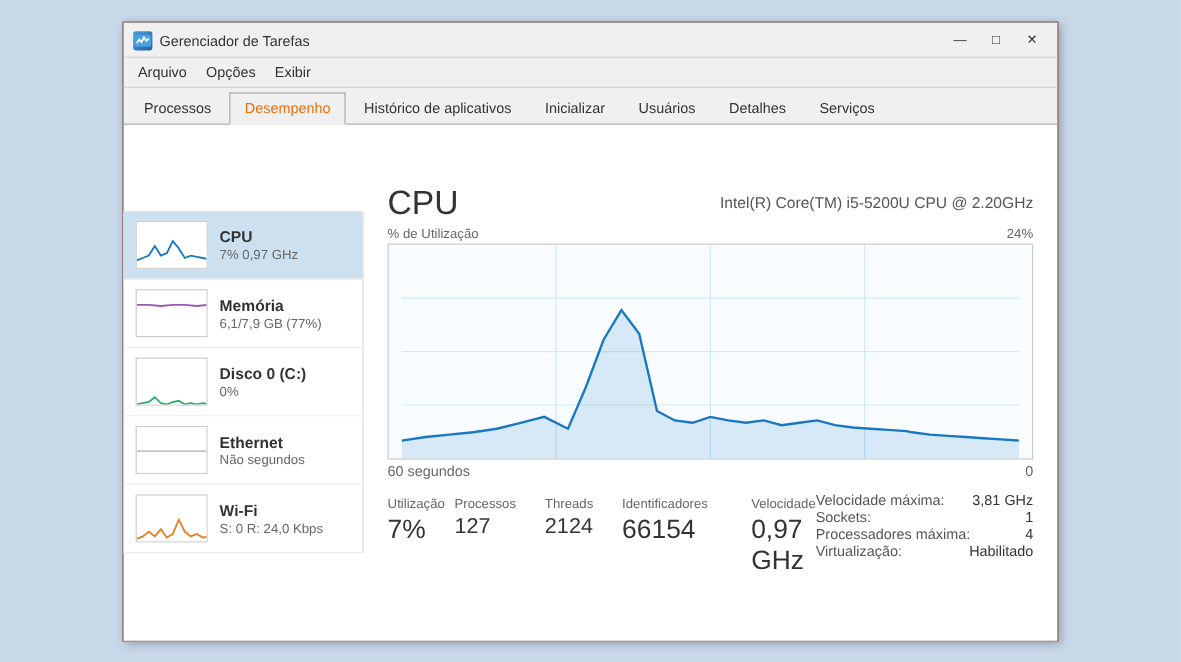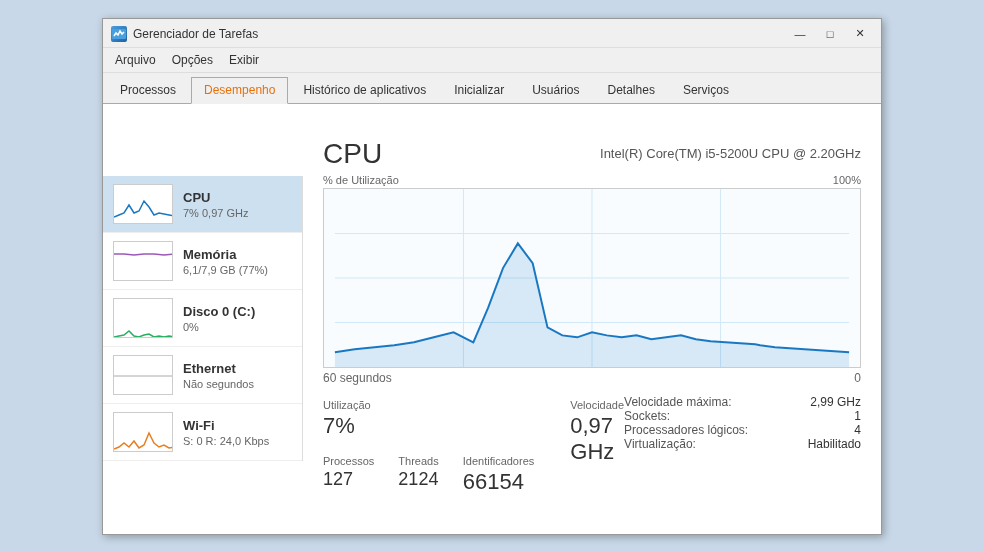--- a/index.html
+++ b/index.html
@@ -333,21 +333,21 @@
     </div>
 
     <div class="detail-panel">
       <div class="detail-header">
         <span class="detail-title">CPU</span>
         <span class="detail-subtitle">Intel(R) Core(TM) i5-5200U CPU @ 2.20GHz</span>
       </div>
 
       <div class="chart-label-row">
         <span>% de Utilização</span>
-        <span>100%</span>
+        <span>24%</span>
       </div>
 
       <div class="chart-container">
         <svg viewBox="0 0 520 180" xmlns="http://www.w3.org/2000/svg" width="100%" height="100%">
 
           <line x1="0" y1="45" x2="520" y2="45" stroke="#d0e8f8" stroke-width="1"></line>
           <line x1="0" y1="90" x2="520" y2="90" stroke="#d0e8f8" stroke-width="1"></line>
           <line x1="0" y1="135" x2="520" y2="135" stroke="#d0e8f8" stroke-width="1"></line>
           <line x1="130" y1="0" x2="130" y2="180" stroke="#d0e8f8" stroke-width="1"></line>
           <line x1="260" y1="0" x2="260" y2="180" stroke="#d0e8f8" stroke-width="1"></line>
@@ -359,21 +359,21 @@
         </svg>
       </div>
 
       <div class="chart-time-row">
         <span>60 segundos</span>
         <span>0</span>
       </div>
 
       <div class="bottom-stats">
         <div class="bottom-left">
-          <div style="display:flex; flex-direction:column; gap:8px;">
+          <div style="display:flex; flex-direction:row; gap:8px;">
             <div class="stat-block">
               <div class="stat-label">Utilização</div>
               <div class="stat-value">7%</div>
             </div>
             <div style="display:flex; gap:24px;">
               <div class="stat-block">
                 <div class="stat-label">Processos</div>
                 <div class="stat-value" style="font-size:18px;">127</div>
               </div>
               <div class="stat-block">
@@ -389,28 +389,28 @@
           <div style="display:flex; flex-direction:column; gap:8px; margin-left: 16px;">
             <div class="stat-block">
               <div class="stat-label">Velocidade</div>
               <div class="stat-value">0,97 GHz</div>
             </div>
           </div>
         </div>
         <div class="bottom-right">
           <div class="right-stat-row">
             <span class="right-stat-label">Velocidade máxima:</span>
-            <span class="right-stat-value">2,99 GHz</span>
+            <span class="right-stat-value">3,81 GHz</span>
           </div>
           <div class="right-stat-row">
             <span class="right-stat-label">Sockets:</span>
             <span class="right-stat-value">1</span>
           </div>
           <div class="right-stat-row">
-            <span class="right-stat-label">Processadores lógicos:</span>
+            <span class="right-stat-label">Processadores máxima:</span>
             <span class="right-stat-value">4</span>
           </div>
           <div class="right-stat-row">
             <span class="right-stat-label">Virtualização:</span>
             <span class="right-stat-value">Habilitado</span>
           </div>
         </div>
       </div>
     </div>
   </div>

